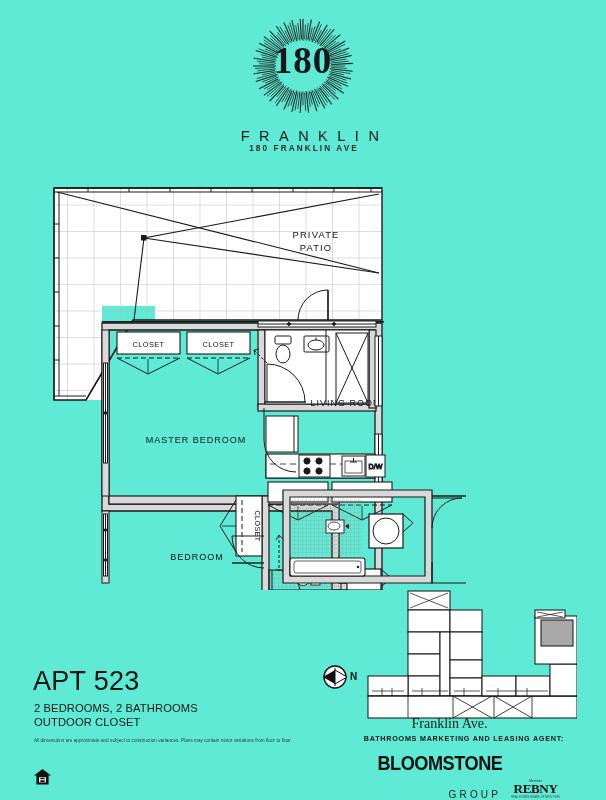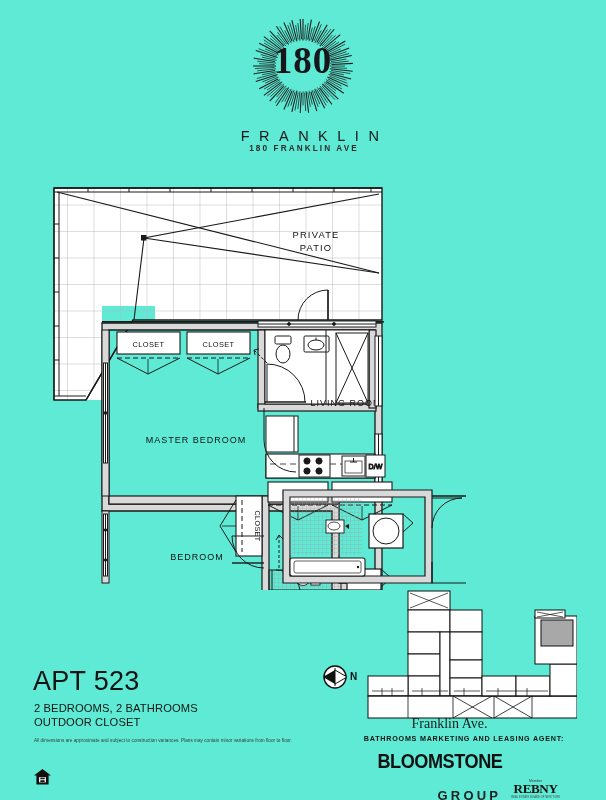--- a/index.html
+++ b/index.html
@@ -51,21 +51,21 @@
 
   .agent-block{position:absolute;right:22px;top:734px;text-align:center;width:240px;}
   .agent-label{font-size:7.2px;letter-spacing:.75px;font-weight:700;color:#131313;}
   .agent-logos{margin-top:9px;display:flex;align-items:center;justify-content:center;gap:9px;}
   .bloom{line-height:1;text-align:right;}
   .bloom-main{
     font-family:"Liberation Sans",sans-serif;font-weight:700;font-size:19.5px;
     letter-spacing:-.5px;color:#111;transform:scaleX(.93);transform-origin:right bottom;
   }
   .bloom-sub{
-    font-size:13px;letter-spacing:3.2px;font-weight:700;color:#222;margin-top:17px;
+    font-size:10px;letter-spacing:3.2px;font-weight:400;color:#222;margin-top:17px;
     padding-right:1px;
   }
   .rebny{text-align:center;line-height:1;padding-bottom:2px;margin-top:28px;}
   .rebny-top{font-size:3.4px;letter-spacing:.2px;color:#333;}
   .rebny-main{
     font-family:"Liberation Serif",serif;font-weight:700;font-size:12.5px;
     letter-spacing:-.4px;color:#111;transform:scaleX(1.05);transform-origin:center;
   }
   .rebny-bot{font-size:2.6px;letter-spacing:.1px;color:#444;margin-top:1px;}
 

